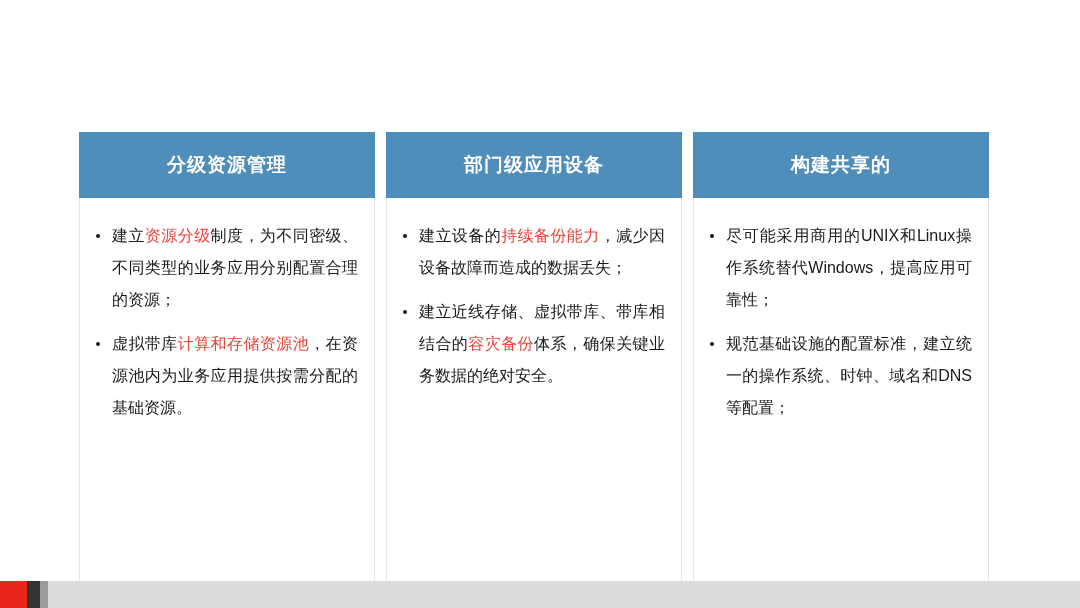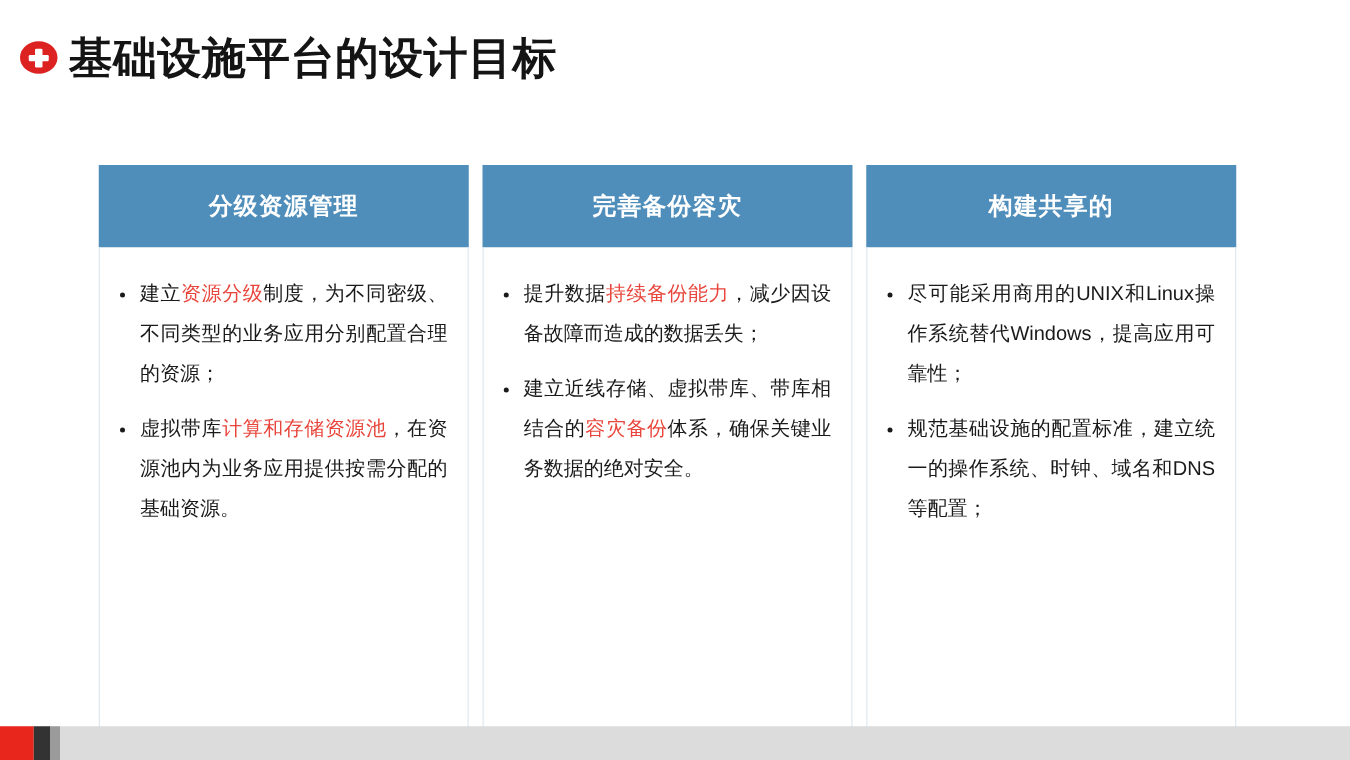--- a/index.html
+++ b/index.html
@@ -153,28 +153,20 @@
   .footer-seg-red   { width: 27px;  background: #e8261b; }
   .footer-seg-dark  { width: 13px;  background: #333333; }
   .footer-seg-mid   { width: 8px;   background: #9b9b9b; }
   .footer-seg-light { flex: 1 1 auto; background: #dcdcdc; }
 </style>
 </head>
 <body>
 
 <div class="slide">
 
-  <div class="title-row">
-    <span class="title-icon">
-      <span class="disc"></span>
-      <span class="bar-h"></span>
-      <span class="bar-v"></span>
-    </span>
-    <span class="title-text">基础设施平台的设计目标</span>
-  </div>
 
   <div class="cards">
 
     <div class="card">
       <div class="card-header">
         <span class="card-header-text">分级资源管理</span>
       </div>
       <div class="card-body">
         <ul class="bullets">
           <li>
@@ -182,26 +174,26 @@
           </li>
           <li>
             <span>虚拟带库</span><span class="hl">计算和存储资源池</span><span>，在资源池内为业务应用提供按需分配的基础资源。</span>
           </li>
         </ul>
       </div>
     </div>
 
     <div class="card">
       <div class="card-header">
-        <span class="card-header-text">完善备份容灾</span>
+        <span class="card-header-text">部门级应用设备</span>
       </div>
       <div class="card-body">
         <ul class="bullets">
           <li>
-            <span>提升数据</span><span class="hl">持续备份能力</span><span>，减少因设备故障而造成的数据丢失；</span>
+            <span>建立设备的</span><span class="hl">持续备份能力</span><span>，减少因设备故障而造成的数据丢失；</span>
           </li>
           <li>
             <span>建立近线存储、虚拟带库、带库相结合的</span><span class="hl">容灾备份</span><span>体系，确保关键业务数据的绝对安全。</span>
           </li>
         </ul>
       </div>
     </div>
 
 
     <div class="card">

